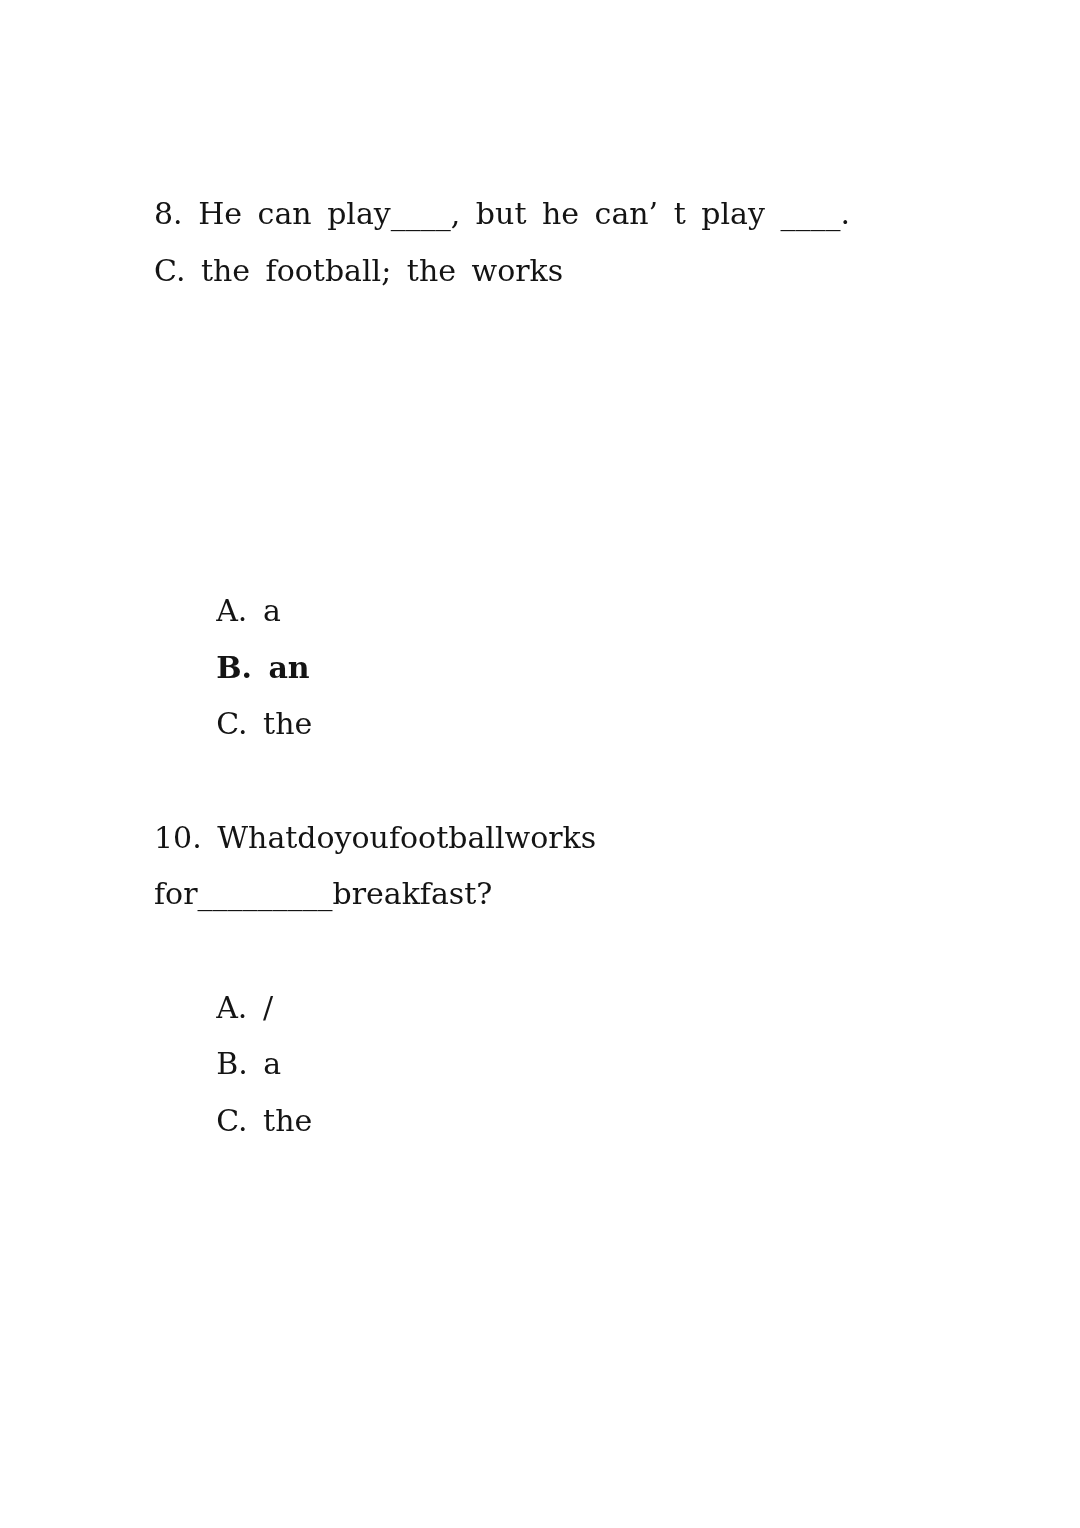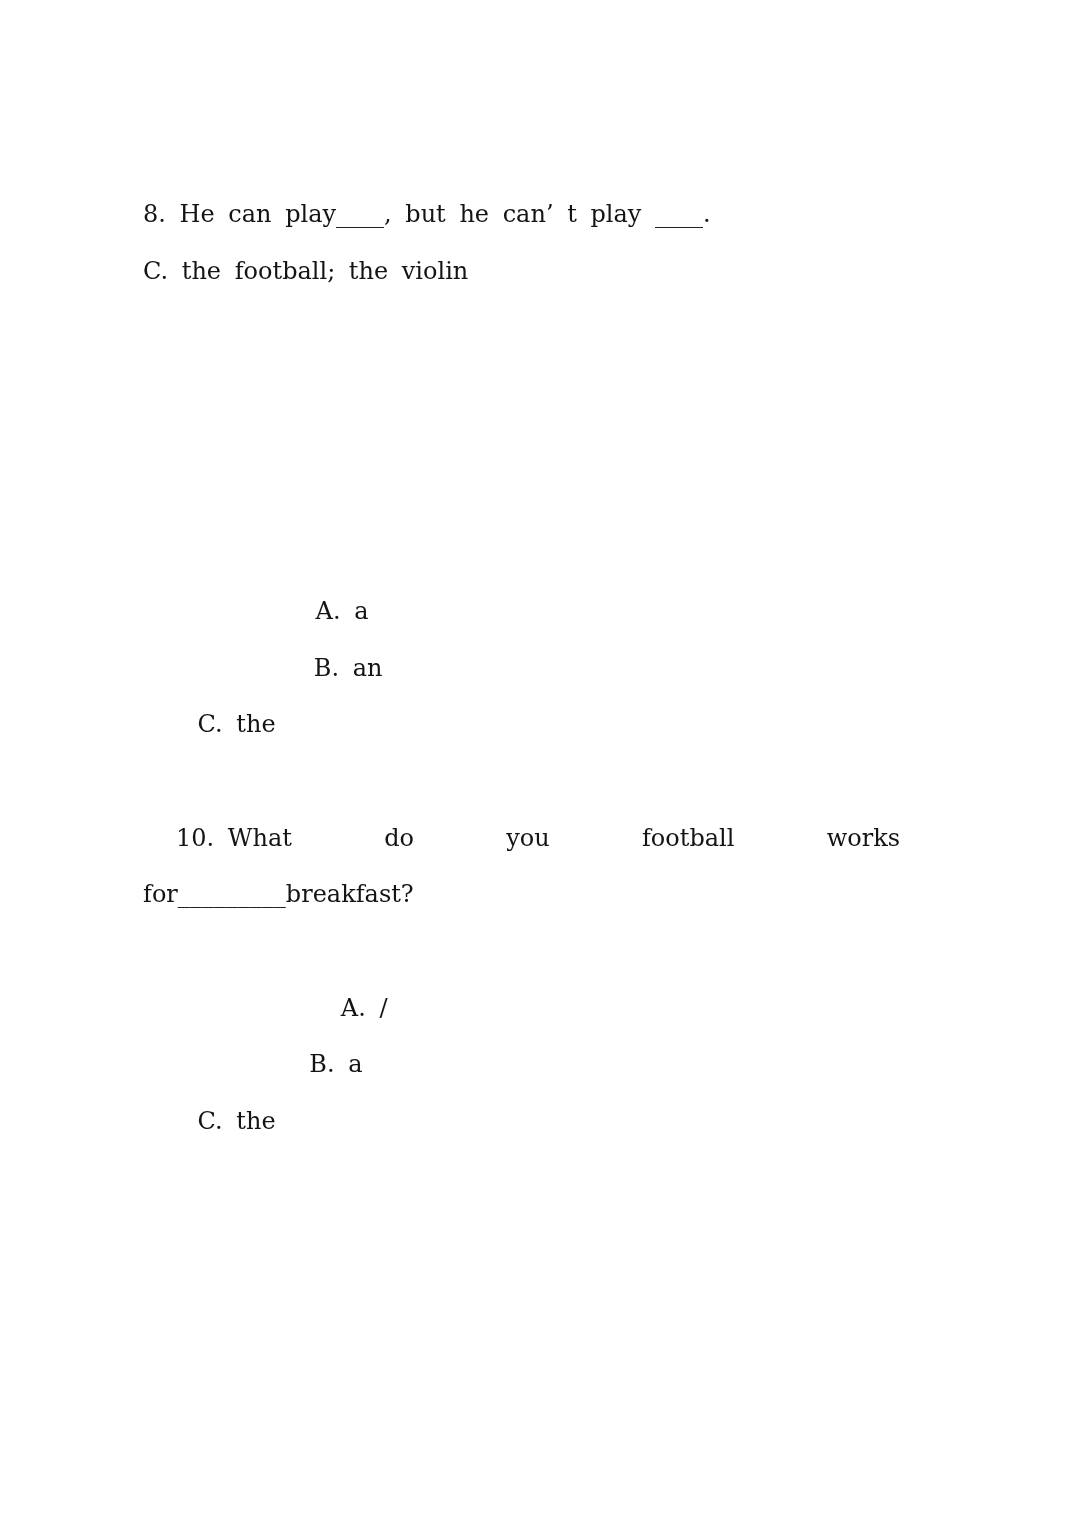--- a/index.html
+++ b/index.html
@@ -11,57 +11,55 @@
   body {
     width: 1080px;
     height: 1528px;
     position: relative;
     font-family: "DejaVu Serif", "Liberation Serif", serif;
     color: #141414;
     overflow: hidden;
   }
   .doc {
     position: absolute;
-    left: 143px;
+    left: 154px;
     top: 186px;
     width: 757px;
-    font-size: 24px;
+    font-size: 30px;
     line-height: 56.7px;
     word-spacing: 6px;
   }
   .line {
     height: 56.7px;
     white-space: pre;
   }
   .spacer-4 {
     height: 226.8px;
   }
   .justify-row {
     display: flex;
-    justify-content: space-between;
+    justify-content: flex-start;
     white-space: pre;
-    margin-left: 33px;
   }
   .opts-row .col {
     display: inline-block;
     vertical-align: top;
-    text-align: right;
   }
   .q9-c1  { width: 171px; }
-  .q9-c2  { width: 185px; }
+  .q9-c2  { width: 185px; font-weight: bold; }
   .q10-c1 { width: 190px; }
   .q10-c2 { width: 165px; }
 </style>
 </head>
 <body>
 
 <div class="doc">
 
   <div class="line">8. He can play____, but he can’ t play ____.</div>
-  <div class="line">C. the football; the violin</div>
+  <div class="line">C. the football; the works</div>
 
   <div class="spacer-4"></div>
 
   <div class="line opts-row">
     <span class="col q9-c1">A. a</span>
     <span class="col q9-c2">B. an</span>
     <span class="col">C. the</span>
   </div>
 
   <div class="spacer-4"></div>

